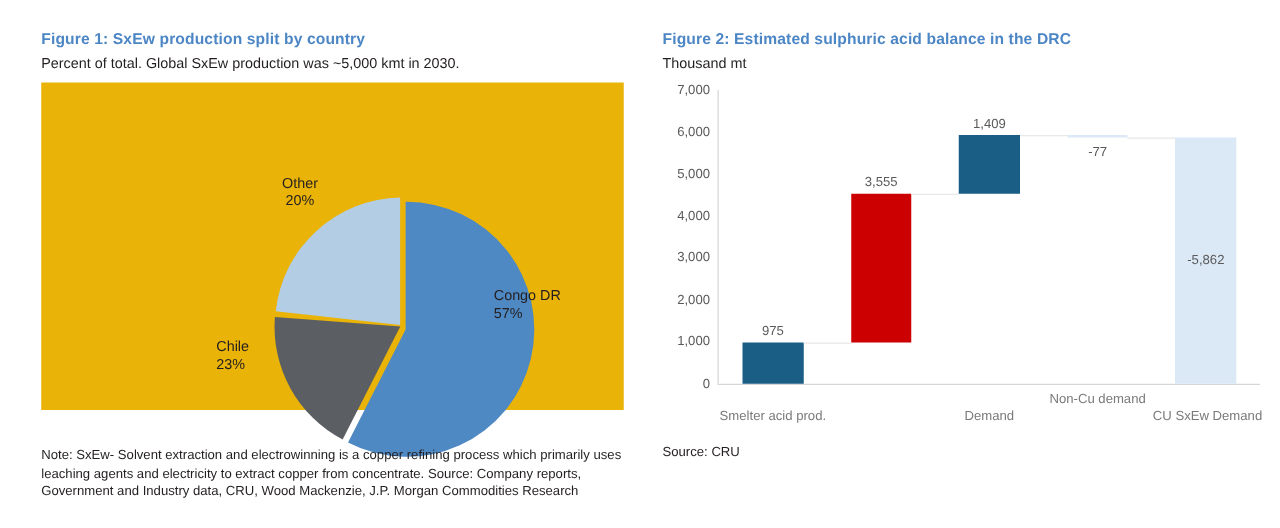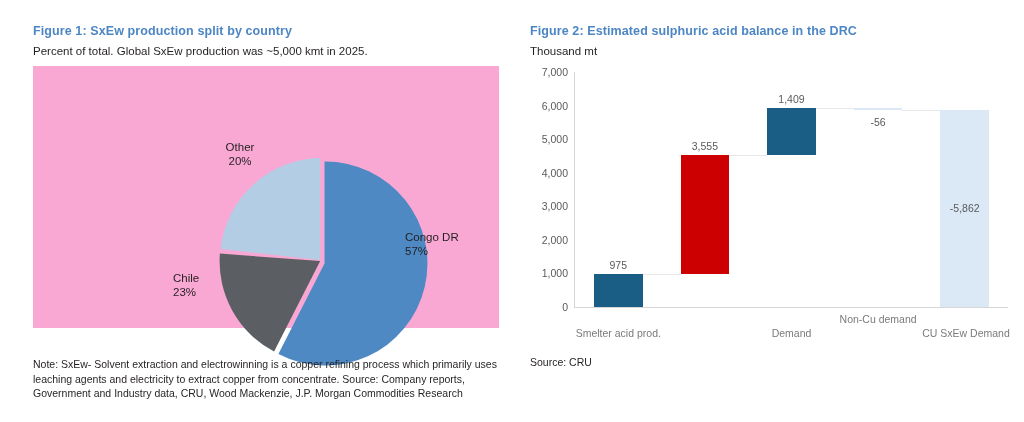--- a/index.html
+++ b/index.html
@@ -32,40 +32,40 @@
   }
 
   
   #l-title { left: 33px; top: 24px; }
   #l-sub   { left: 33px; top: 45px; }
 
   #pie-panel {
     position: absolute;
     left: 33px; top: 66px;
     width: 466px; height: 262px;
-    background: #f9a8d4;
+    background: #eab308;
   }
   #pie-wrap {
     position: absolute;
     left: 181px; top: 90px;
     width: 216px; height: 216px;
   }
   #pie-svg { display: block; }
 
   .pie-label {
     position: absolute;
     font-size: 11.5px;
     color: #231f20;
     line-height: 14px;
     text-align: center;
     white-space: nowrap;
   }
   #lbl-other  { left: 172px; top: 74px;  width: 70px; }
   #lbl-chile  { left: 140px; top: 205px; width: 60px; text-align: left; }
-  #lbl-congo  { left: 362px; top: 164px; width: 80px; text-align: left; margin-left: 10px; }
+  #lbl-congo  { left: 362px; top: 164px; width: 80px; text-align: left; }
 
   #l-note {
     position: absolute;
     left: 33px; top: 357px;
     width: 470px;
     font-size: 10.5px;
     line-height: 14.5px;
     color: #231f20;
   }
 
@@ -137,21 +137,21 @@
   }
 </style>
 </head>
 <body>
 
 <div id="root">
 
   <div class="panel" id="panel-left">
 
     <div class="fig-title" id="l-title">Figure 1: SxEw production split by country</div>
-    <div class="fig-sub" id="l-sub">Percent of total. Global SxEw production was ~5,000 kmt in 2025.</div>
+    <div class="fig-sub" id="l-sub">Percent of total. Global SxEw production was ~5,000 kmt in 2030.</div>
 
     <div id="pie-panel">
 
       <div id="pie-wrap">
         <svg id="pie-svg" width="216" height="216" viewBox="0 0 216 216">
 
           <path fill="#4e89c3" d="M 110.5 5.5 A 102 102 0 1 1 64.4 198.0 L 110.5 107.5 Z"></path>
 
           <path fill="#5b5e63" d="M 60.1 195.6 A 102 102 0 0 1 5.9 97.6 L 106.2 105.1 Z"></path>
 
@@ -207,21 +207,21 @@
           <div class="wf-cat" style="left: 43.3px; width: 108.25px; top: 255px; white-space: normal;">Smelter acid prod.</div>
           <div class="wf-bar" title="Sulphur burn acid production: 3,555" style="left: 105.652px; top: 82.9214px; width: 48.496px; height: 119.346px; background: rgb(204, 0, 0);"></div>
           <div class="wf-conn" style="left: 154.148px; top: 82.9214px; width: 38.104px;"></div>
           <div class="wf-vlabel" style="left: 129.9px; top: 67.9214px;">3,555</div>
           <div class="wf-bar" title="Imports: 1,409" style="left: 192.252px; top: 35.6193px; width: 48.496px; height: 47.3021px; background: rgb(26, 94, 133);"></div>
           <div class="wf-conn" style="left: 240.748px; top: 35.6193px; width: 38.104px;"></div>
           <div class="wf-vlabel" style="left: 216.5px; top: 20.6193px; text-align: right;">1,409</div>
           <div class="wf-cat" style="left: 216.5px; width: 108.25px; top: 255px; white-space: normal;">Demand</div>
           <div class="wf-bar" title="Non-Cu demand: -77" style="left: 278.852px; top: 35.6193px; width: 48.496px; height: 2.585px; background: rgb(219, 233, 247);"></div>
           <div class="wf-conn" style="left: 327.348px; top: 38.2043px; width: 38.104px;"></div>
-          <div class="wf-vlabel" style="left: 303.1px; top: 43.6193px;">-56</div>
+          <div class="wf-vlabel" style="left: 303.1px; top: 43.6193px;">-77</div>
           <div class="wf-cat" style="left: 303.1px; width: 108.25px; top: 241px; white-space: normal;">Non-Cu demand</div>
           <div class="wf-bar" title="CU SxEw Demand: -5,862" style="left: 365.452px; top: 38.2043px; width: 48.496px; height: 196.796px; background: rgb(219, 233, 247);"></div>
           <div class="wf-vlabel" style="left: 389.7px; top: 129.602px;">-5,862</div>
           <div class="wf-cat" style="left: 391px; width: 108.25px; top: 255px; white-space: normal;">CU SxEw Demand</div>
         </div>
     </div>
 
     <div id="r-source">Source: CRU</div>
 
   </div>

